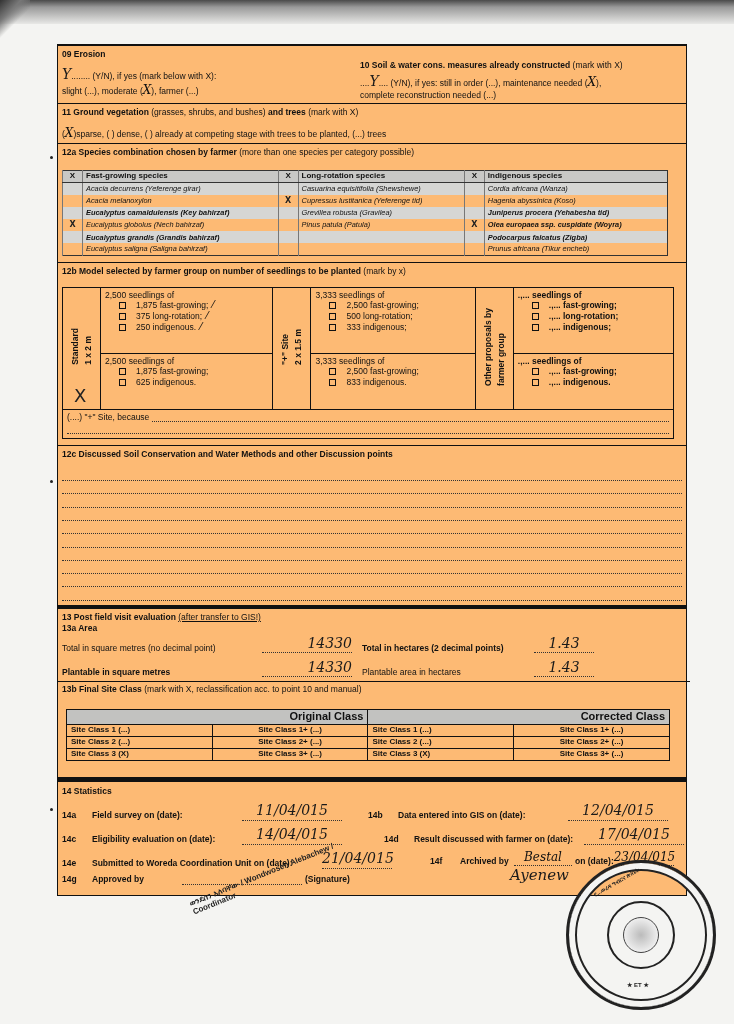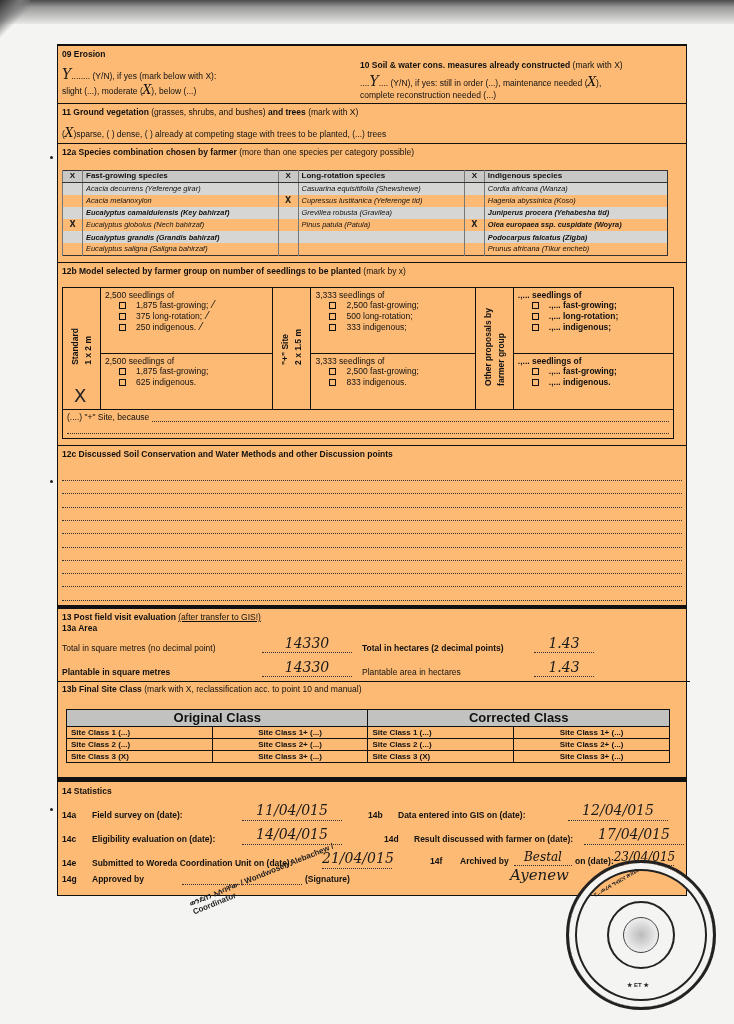--- a/index.html
+++ b/index.html
@@ -43,26 +43,26 @@
   .box { display: inline-block; width: 7px; height: 7px; border: 1px solid #111; margin-right: 10px; }
   .tick { margin-left: 4px; font-family: "DejaVu Sans", sans-serif; font-size: 10px; }
   .dots { border-bottom: 1px dotted #333; height: 12px; margin: 0 4px; }
   
   .s12c { padding: 3px 4px 6px 4px; border-top: 2px solid #111; height: 160px; }
   .s12c .dotline { border-bottom: 1.2px dotted #333; height: 13.3px; margin-top: 0; }
   
   .s13 { padding: 3px 0 6px 4px; border-top: 2.5px solid #111; position: relative; height: 172px; }
   .areaRow { display: flex; align-items: flex-end; height: 20px; }
   .areaRow .lbl { width: 200px; }
-  .areaRow .val { width: 90px; text-align: center; border-bottom: 1px dotted #333; }
+  .areaRow .val { width: 90px; text-align: right; border-bottom: 1px dotted #333; }
   .areaRow .lbl2 { margin-left: 10px; width: 172px; }
   .areaRow .val2 { width: 60px; text-align: center; border-bottom: 1px dotted #333; }
   .site { width: 604px; margin: 14px 0 0 4px; border: 1.3px solid #111; font-size: 8px; }
   .site td { border: 1px solid #111; height: 12px; padding: 0 4px; font-weight: bold; }
-  .site tr.hdr td { background: #c2c2c0; text-align: center; font-size: 13px; }
+  .site tr.hdr td { background: #c2c2c0; text-align: right; font-size: 11px; }
   .site td.c2, .site td.c4 { text-align: center; }
   
   .s14 { padding: 4px 4px 18px 4px; border-top: 4px solid #111; height: 118px; position: relative; }
   .stat { position: absolute; display: flex; align-items: flex-end; font-weight: bold; font-size: 8.5px; }
   .stat .num { width: 30px; }
   .stat .hv { border-bottom: 1px dotted #333; text-align: center; font-weight: normal; }
   
   .stamp { position: absolute; left: 566px; top: 860px; width: 150px; height: 150px; border-radius: 50%;
     border: 3px solid #222; box-shadow: inset 0 0 0 6px #f4f4f2, inset 0 0 0 8px #222; }
   .stamp .inner { position: absolute; left: 38px; top: 38px; width: 68px; height: 68px; border-radius: 50%; border: 2.5px solid #222; }
@@ -85,21 +85,21 @@
   <div class="sec s0910">
     <div class="left">
       <div class="b">09 Erosion</div>
       <div style="margin-top:6px">
         <span class="hand">Y</span><span>........ </span><span>(Y/N), if yes (mark below with X):</span>
       </div>
       <div>
         <span>slight (...),</span>
         <span>moderate</span>
         (<span class="hand-sm">X</span>),
-        <span>below (...)</span>
+        <span>farmer (...)</span>
       </div>
     </div>
     <div class="right">
       <div><span class="b">10 Soil &amp; water cons. measures already constructed</span> <span>(mark with X)</span></div>
       <div style="margin-top:2px">
         <span>....</span><span class="hand">Y</span><span>.... </span><span>(Y/N), if yes: still in order (...), maintenance needed</span>
         (<span class="hand-sm">X</span>),
       </div>
       <div>complete reconstruction needed (...)</div>
     </div>

